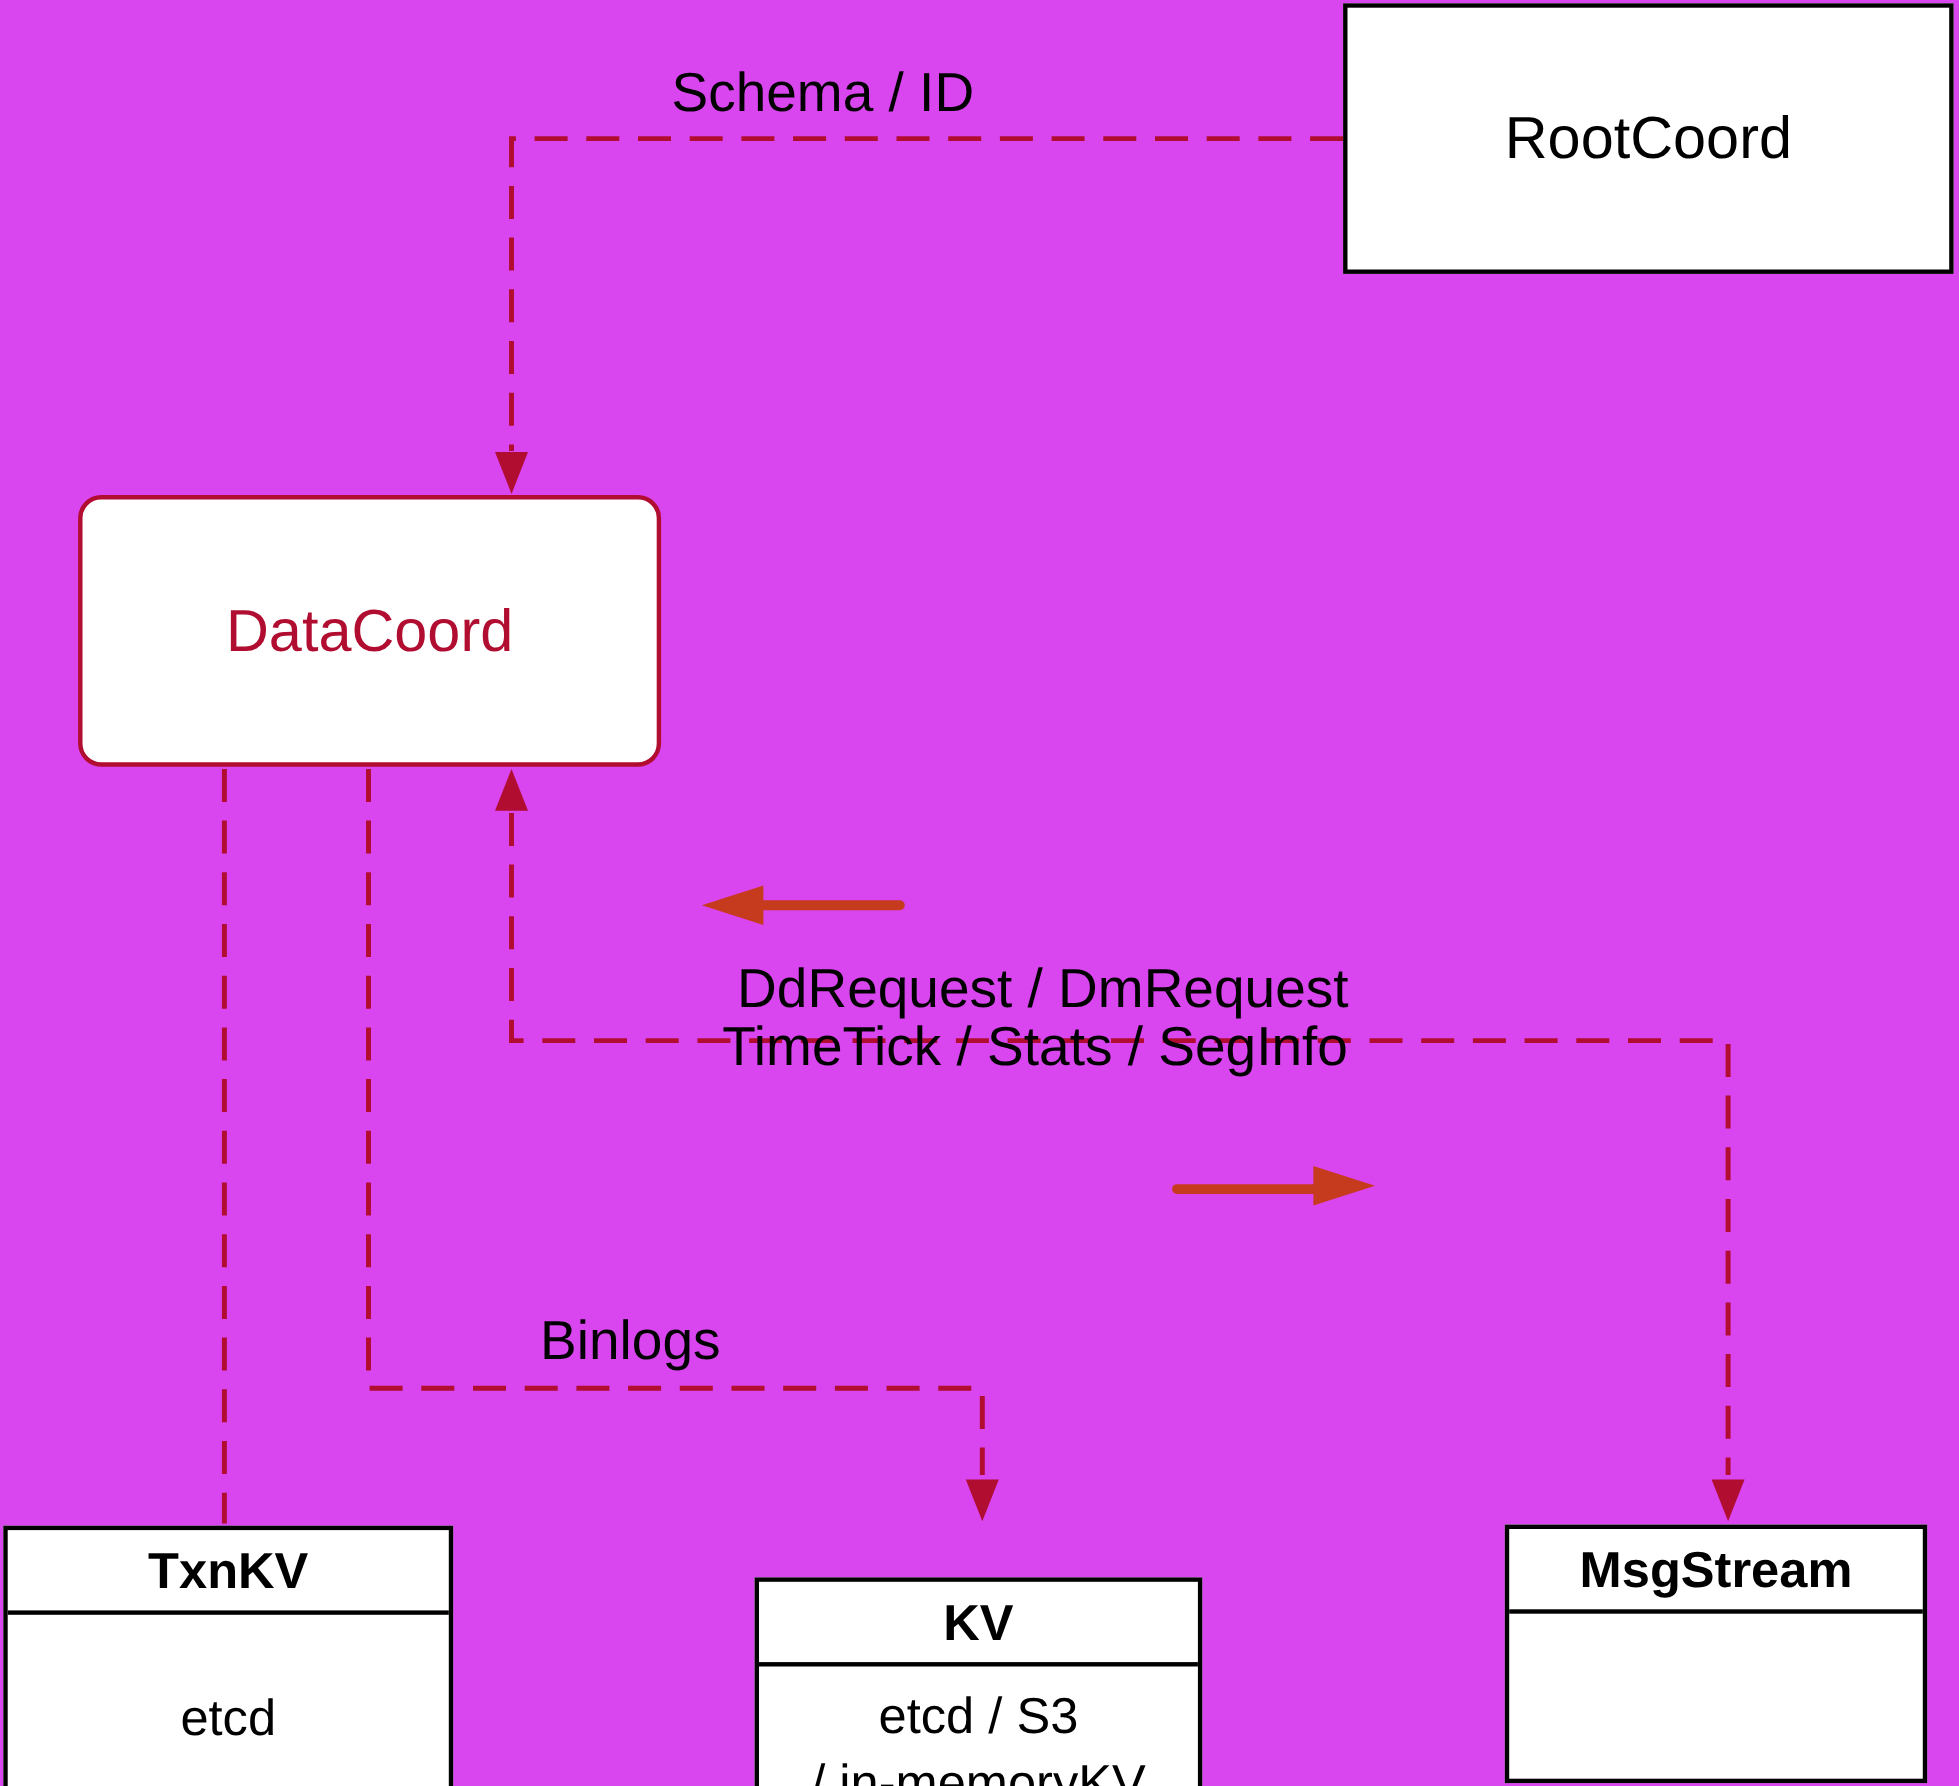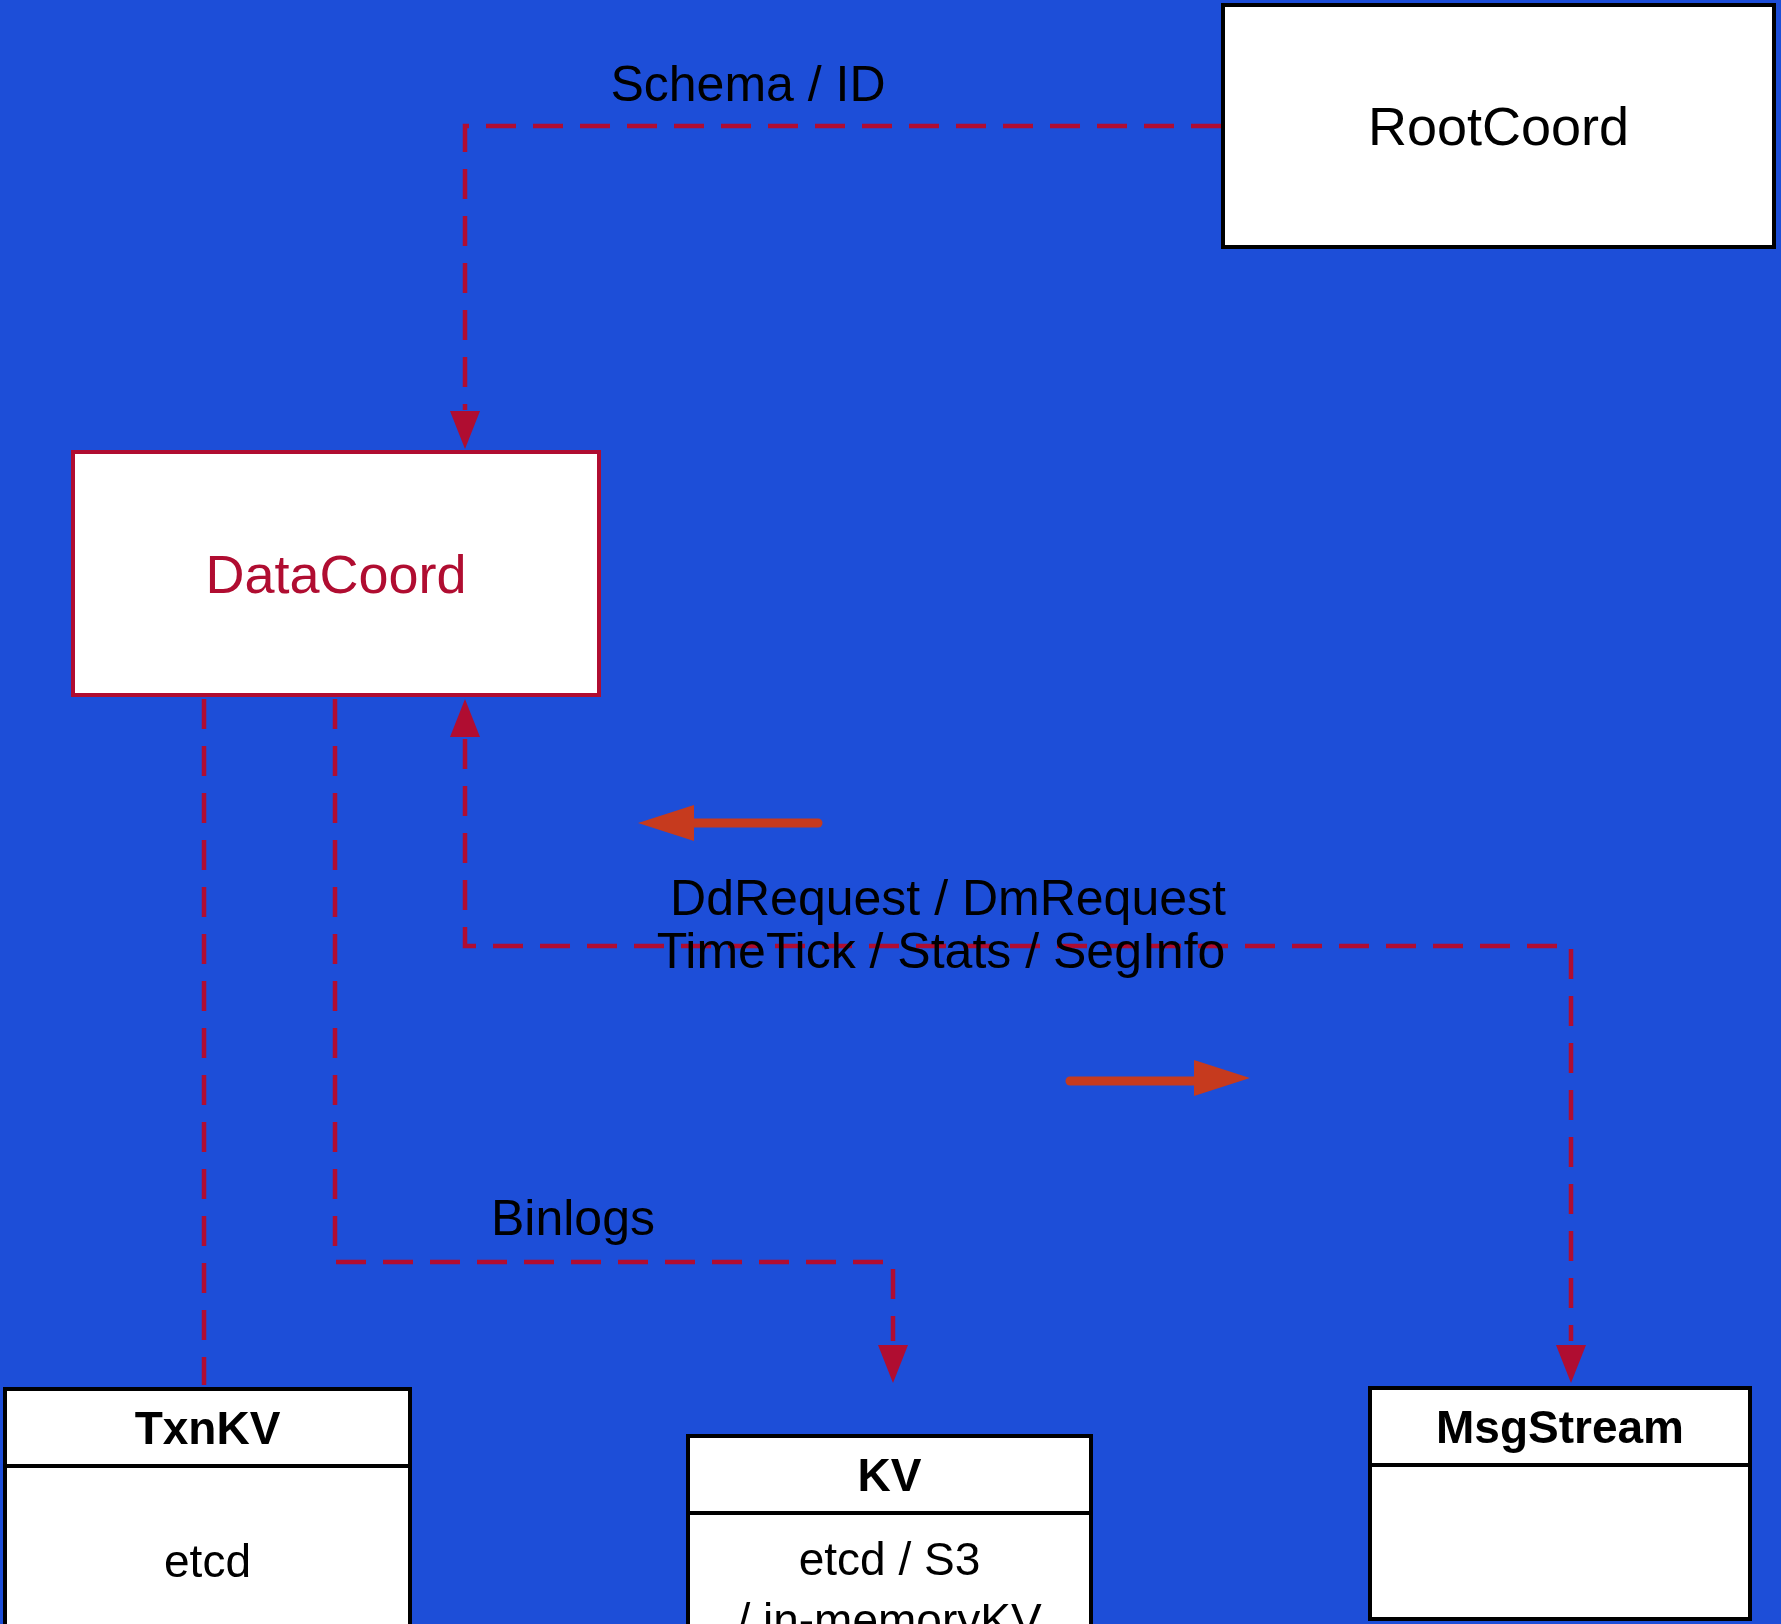--- a/index.html
+++ b/index.html
@@ -6,21 +6,21 @@
     --dashed-line:#B00D31;
     --solid-arrow:#C63A1E;
     --box-border-black:#000000;
     --datacoord-red:#B00D31;
     --text-black:#000000;
   }
   html,body{margin:0;padding:0;background:#ffffff;}
   #canvas{
     position:relative;
     width:1781px;height:1624px;
-    background:#1d4ed8;
+    background:#d946ef;
     font-family:"Liberation Sans", sans-serif;
     overflow:hidden;
   }
   .abs{position:absolute;}
   
   #wires{position:absolute;left:0;top:0;width:1781px;height:1624px;}
   .dash{
     fill:none;
     stroke:var(--dashed-line);
     stroke-width:4.5;
@@ -98,21 +98,21 @@
     <polygon class="solid-head" points="638,823 694,805 694,841"></polygon>
 
     <path class="solid-shaft" d="M1070 1081 H1196"></path>
     <polygon class="solid-head" points="1250,1078 1194,1060 1194,1096"></polygon>
   </svg>
 
   <div class="node black abs" style="left:1221px;top:3px;width:555px;height:246px;">
     <span>RootCoord</span>
   </div>
 
-  <div class="node red abs" style="left:71px;top:450px;width:530px;height:247px;">
+  <div class="node red abs" style="left:71px;top:450px;width:530px;height:247px;border-radius:21px;">
     <span>DataCoord</span>
   </div>
 
   <div class="node3" style="left:3px;top:1387px;width:409px;height:272px;">
     <div class="node3-header">TxnKV</div>
     <div class="node3-body">etcd</div>
   </div>
 
   <div class="node3" style="left:686px;top:1386px;width:407px;height:235px;margin-top:48px;">
     <div class="node3-header">KV</div>

